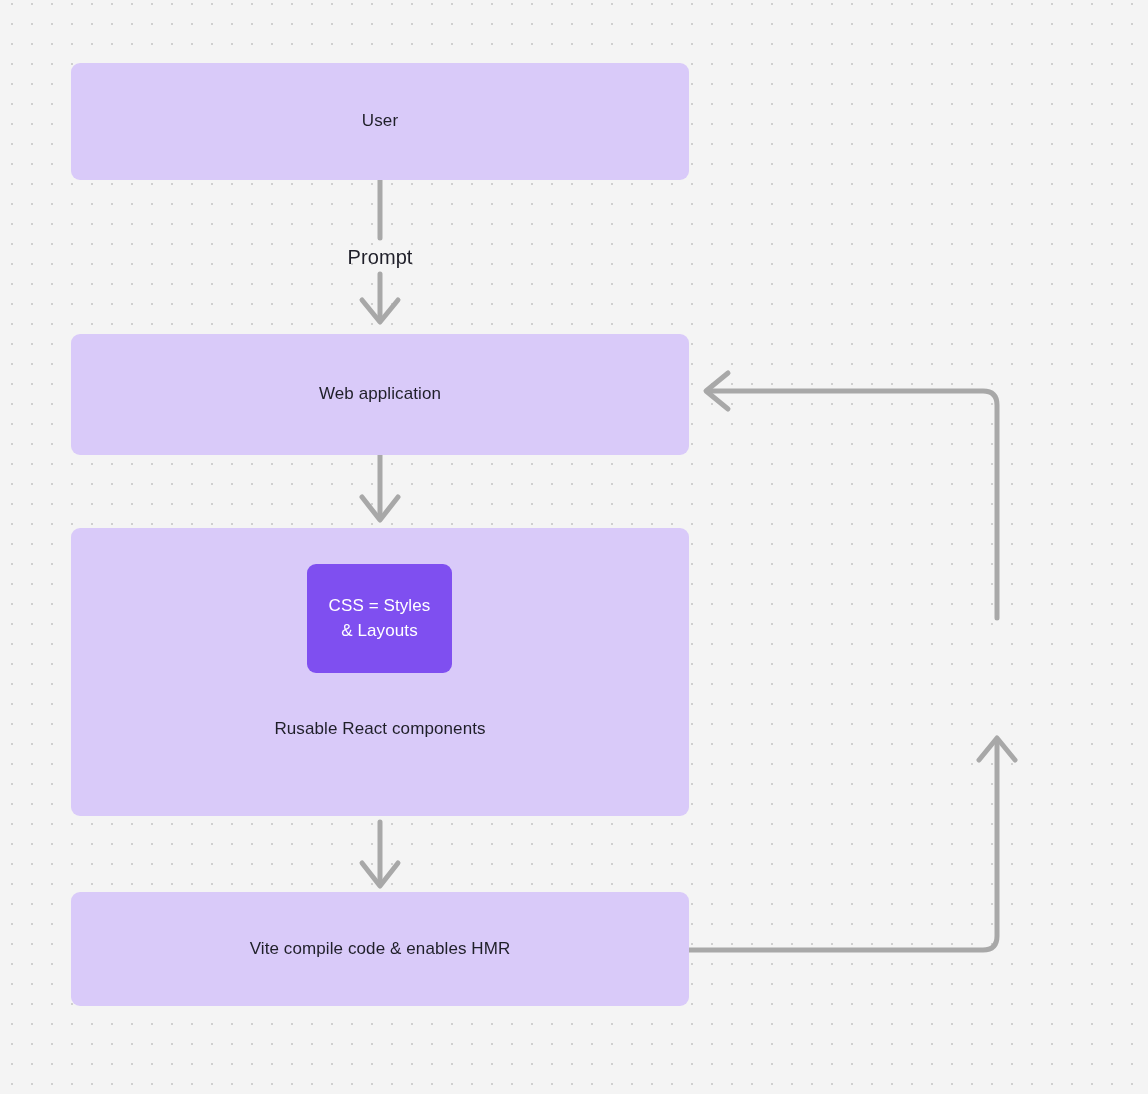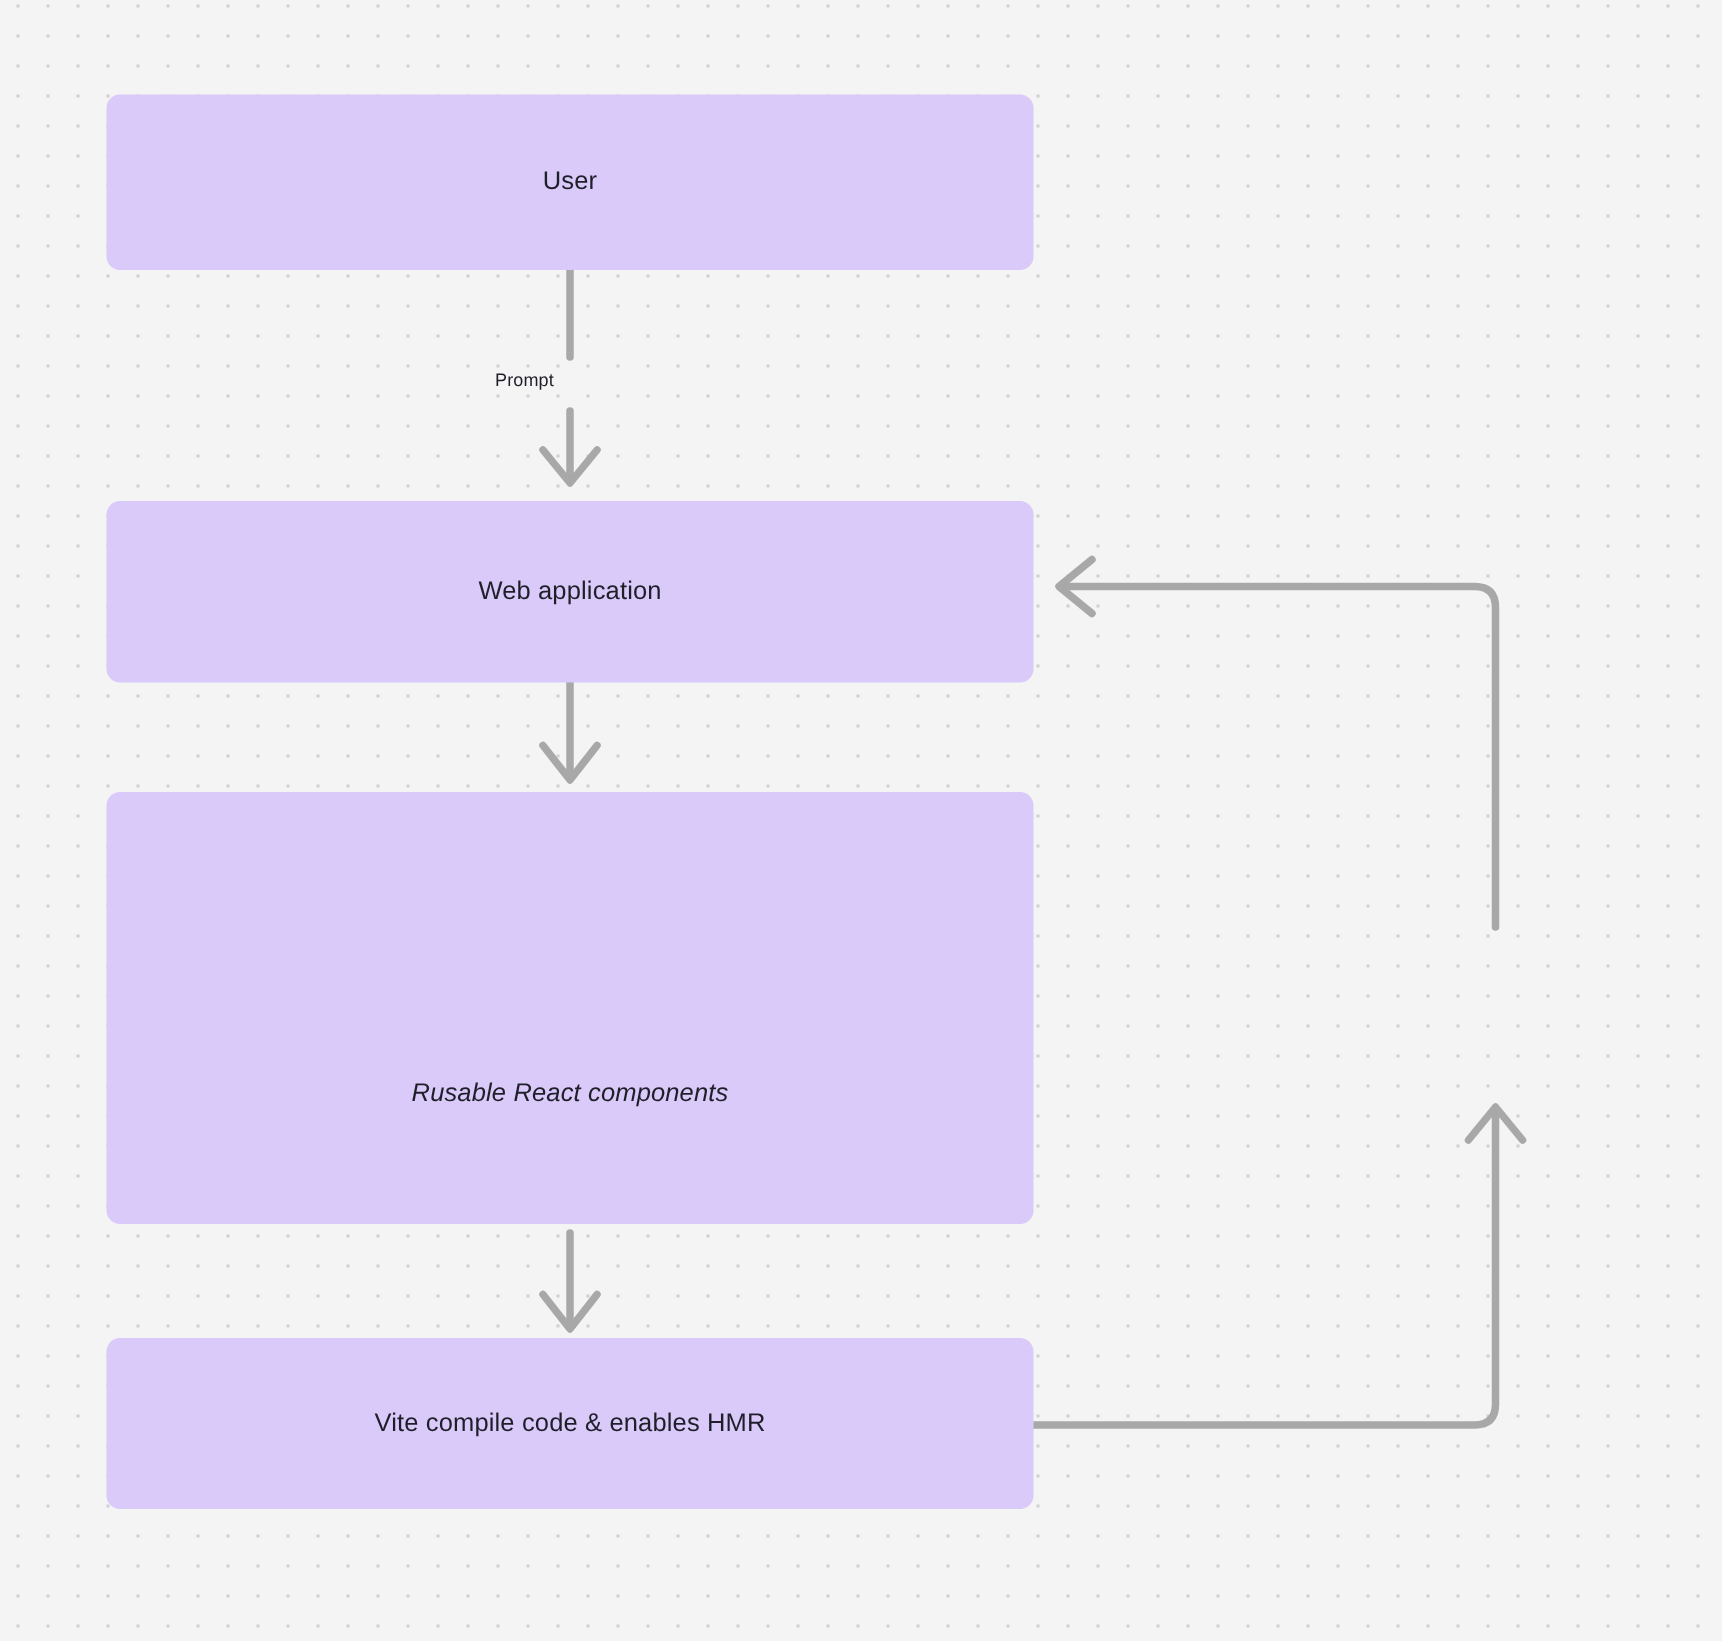--- a/index.html
+++ b/index.html
@@ -41,27 +41,27 @@
     background: #7f4ff0;
     color: #ffffff;
   }
   .group-label {
     position: absolute;
     text-align: center;
     color: #1f1f29;
     font-size: 17px;
     letter-spacing: 0.1px;
     white-space: pre-line;
-    font-style: italic;
   }
   .edge-label {
     position: absolute;
     color: #1f1f29;
-    font-size: 12px;
+    font-size: 20px;
     letter-spacing: 0.1px;
+    text-align: center;
     background: transparent;
   }
   svg.edges {
     position: absolute;
     left: 0;
     top: 0;
     width: 1148px;
     height: 1094px;
     overflow: visible;
     pointer-events: none;
@@ -111,20 +111,24 @@
 
   <div class="edge-label" style="left:330px; top:246px; width:100px;">Prompt</div>
 
   <div class="node node-lilac" style="left:71px; top:334px; width:618px; height:121px;align-items:center;">
     <span>Web application</span>
   </div>
 
   <div class="node node-lilac" style="left:71px; top:528px; width:618px; height:288px;"></div>
 
 
+  <div class="node node-violet" style="left:307px; top:564px; width:145px; height:109px; font-size:17px;">
+    <span>CSS = Styles
+&amp; Layouts</span>
+  </div>
 
 
   <div class="group-label" style="left:71px; top:719px; width:618px;">Rusable React components</div>
 
   <div class="node node-lilac" style="left:71px; top:892px; width:618px; height:114px;">
     <span>Vite compile code &amp; enables HMR</span>
   </div>
 
 
 </div>

